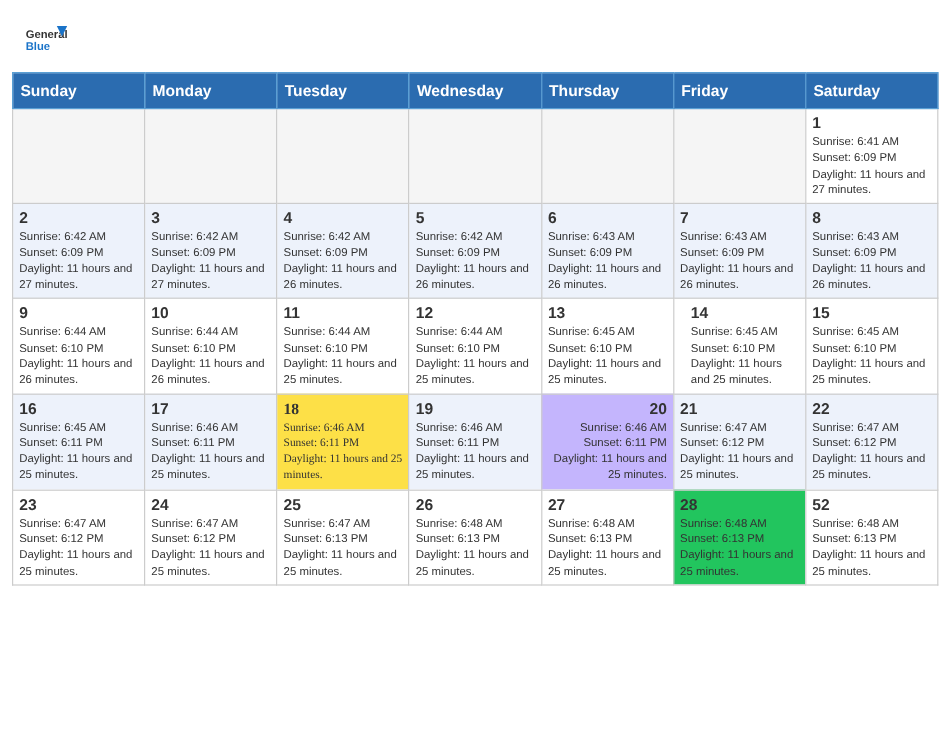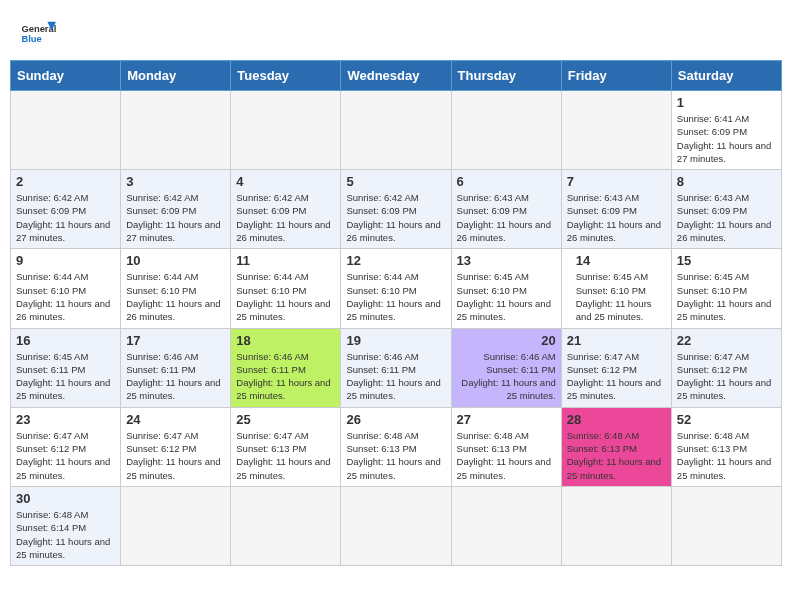--- a/index.html
+++ b/index.html
@@ -192,21 +192,21 @@
         </tr>
         <tr>
           <td style="background: rgb(237, 242, 251);">
             <div class="day-number">16</div>
             <div class="day-info">Sunrise: 6:45 AM<br>Sunset: 6:11 PM<br>Daylight: 11 hours and 25 minutes.</div>
           </td>
           <td style="background: rgb(237, 242, 251);">
             <div class="day-number">17</div>
             <div class="day-info">Sunrise: 6:46 AM<br>Sunset: 6:11 PM<br>Daylight: 11 hours and 25 minutes.</div>
           </td>
-          <td style="background: #bef264;">
+          <td style="background: #fde047; font-family: Liberation Serif, serif;">
             <div class="day-number">18</div>
             <div class="day-info">Sunrise: 6:46 AM<br>Sunset: 6:11 PM<br>Daylight: 11 hours and 25 minutes.</div>
           </td>
           <td style="background: rgb(237, 242, 251);">
             <div class="day-number">19</div>
             <div class="day-info">Sunrise: 6:46 AM<br>Sunset: 6:11 PM<br>Daylight: 11 hours and 25 minutes.</div>
           </td>
           <td style="background: #c4b5fd; text-align: right;">
             <div class="day-number">20</div>
             <div class="day-info">Sunrise: 6:46 AM<br>Sunset: 6:11 PM<br>Daylight: 11 hours and 25 minutes.</div>
@@ -234,36 +234,24 @@
             <div class="day-info">Sunrise: 6:47 AM<br>Sunset: 6:13 PM<br>Daylight: 11 hours and 25 minutes.</div>
           </td>
           <td style="background: rgb(255, 255, 255);">
             <div class="day-number">26</div>
             <div class="day-info">Sunrise: 6:48 AM<br>Sunset: 6:13 PM<br>Daylight: 11 hours and 25 minutes.</div>
           </td>
           <td style="background: rgb(255, 255, 255); margin-top: 36px;">
             <div class="day-number">27</div>
             <div class="day-info">Sunrise: 6:48 AM<br>Sunset: 6:13 PM<br>Daylight: 11 hours and 25 minutes.</div>
           </td>
-          <td style="background: #ec4899;">
+          <td style="background: #22c55e;">
             <div class="day-number">28</div>
             <div class="day-info">Sunrise: 6:48 AM<br>Sunset: 6:13 PM<br>Daylight: 11 hours and 25 minutes.</div>
           </td>
           <td style="background: rgb(255, 255, 255);">
             <div class="day-number">52</div>
             <div class="day-info">Sunrise: 6:48 AM<br>Sunset: 6:13 PM<br>Daylight: 11 hours and 25 minutes.</div>
           </td>
-        </tr>
-        <tr>
-          <td style="background: rgb(237, 242, 251);">
-            <div class="day-number">30</div>
-            <div class="day-info">Sunrise: 6:48 AM<br>Sunset: 6:14 PM<br>Daylight: 11 hours and 25 minutes.</div>
-          </td>
-          <td class="empty"></td>
-          <td class="empty"></td>
-          <td class="empty"></td>
-          <td class="empty"></td>
-          <td class="empty"></td>
-          <td class="empty"></td>
         </tr>
       </tbody>
   </table>
 </div>
 
 </body></html>

